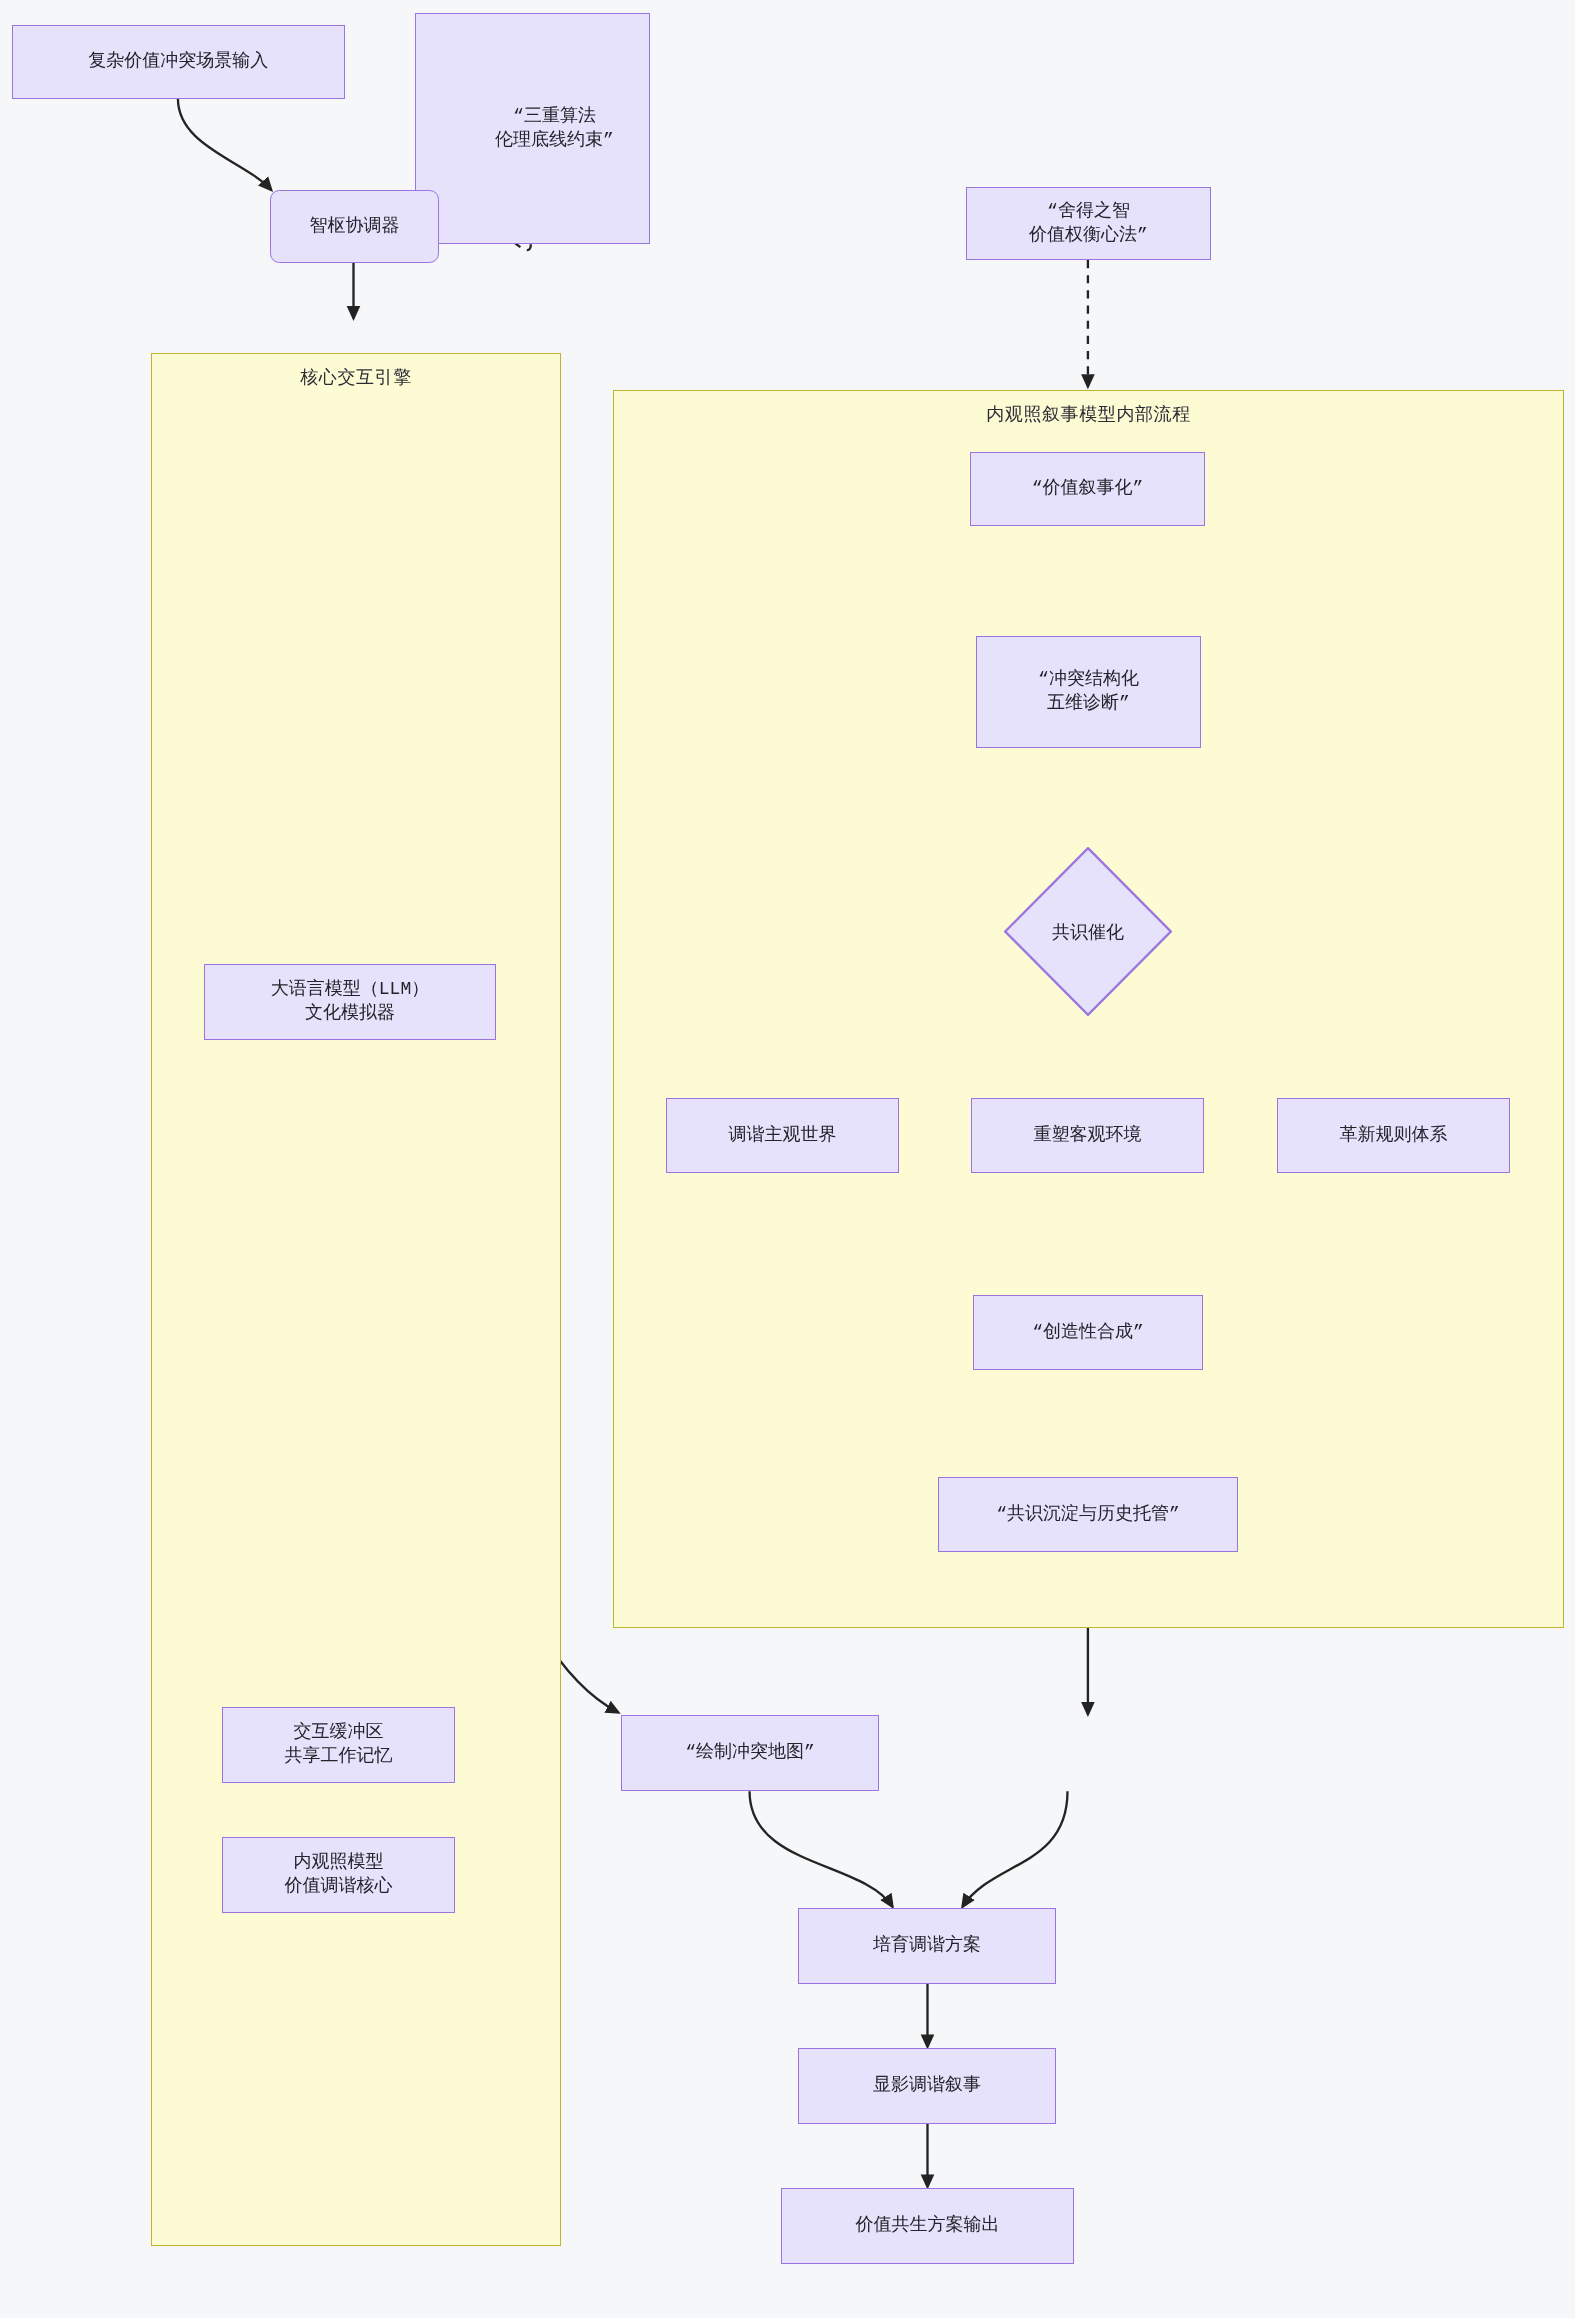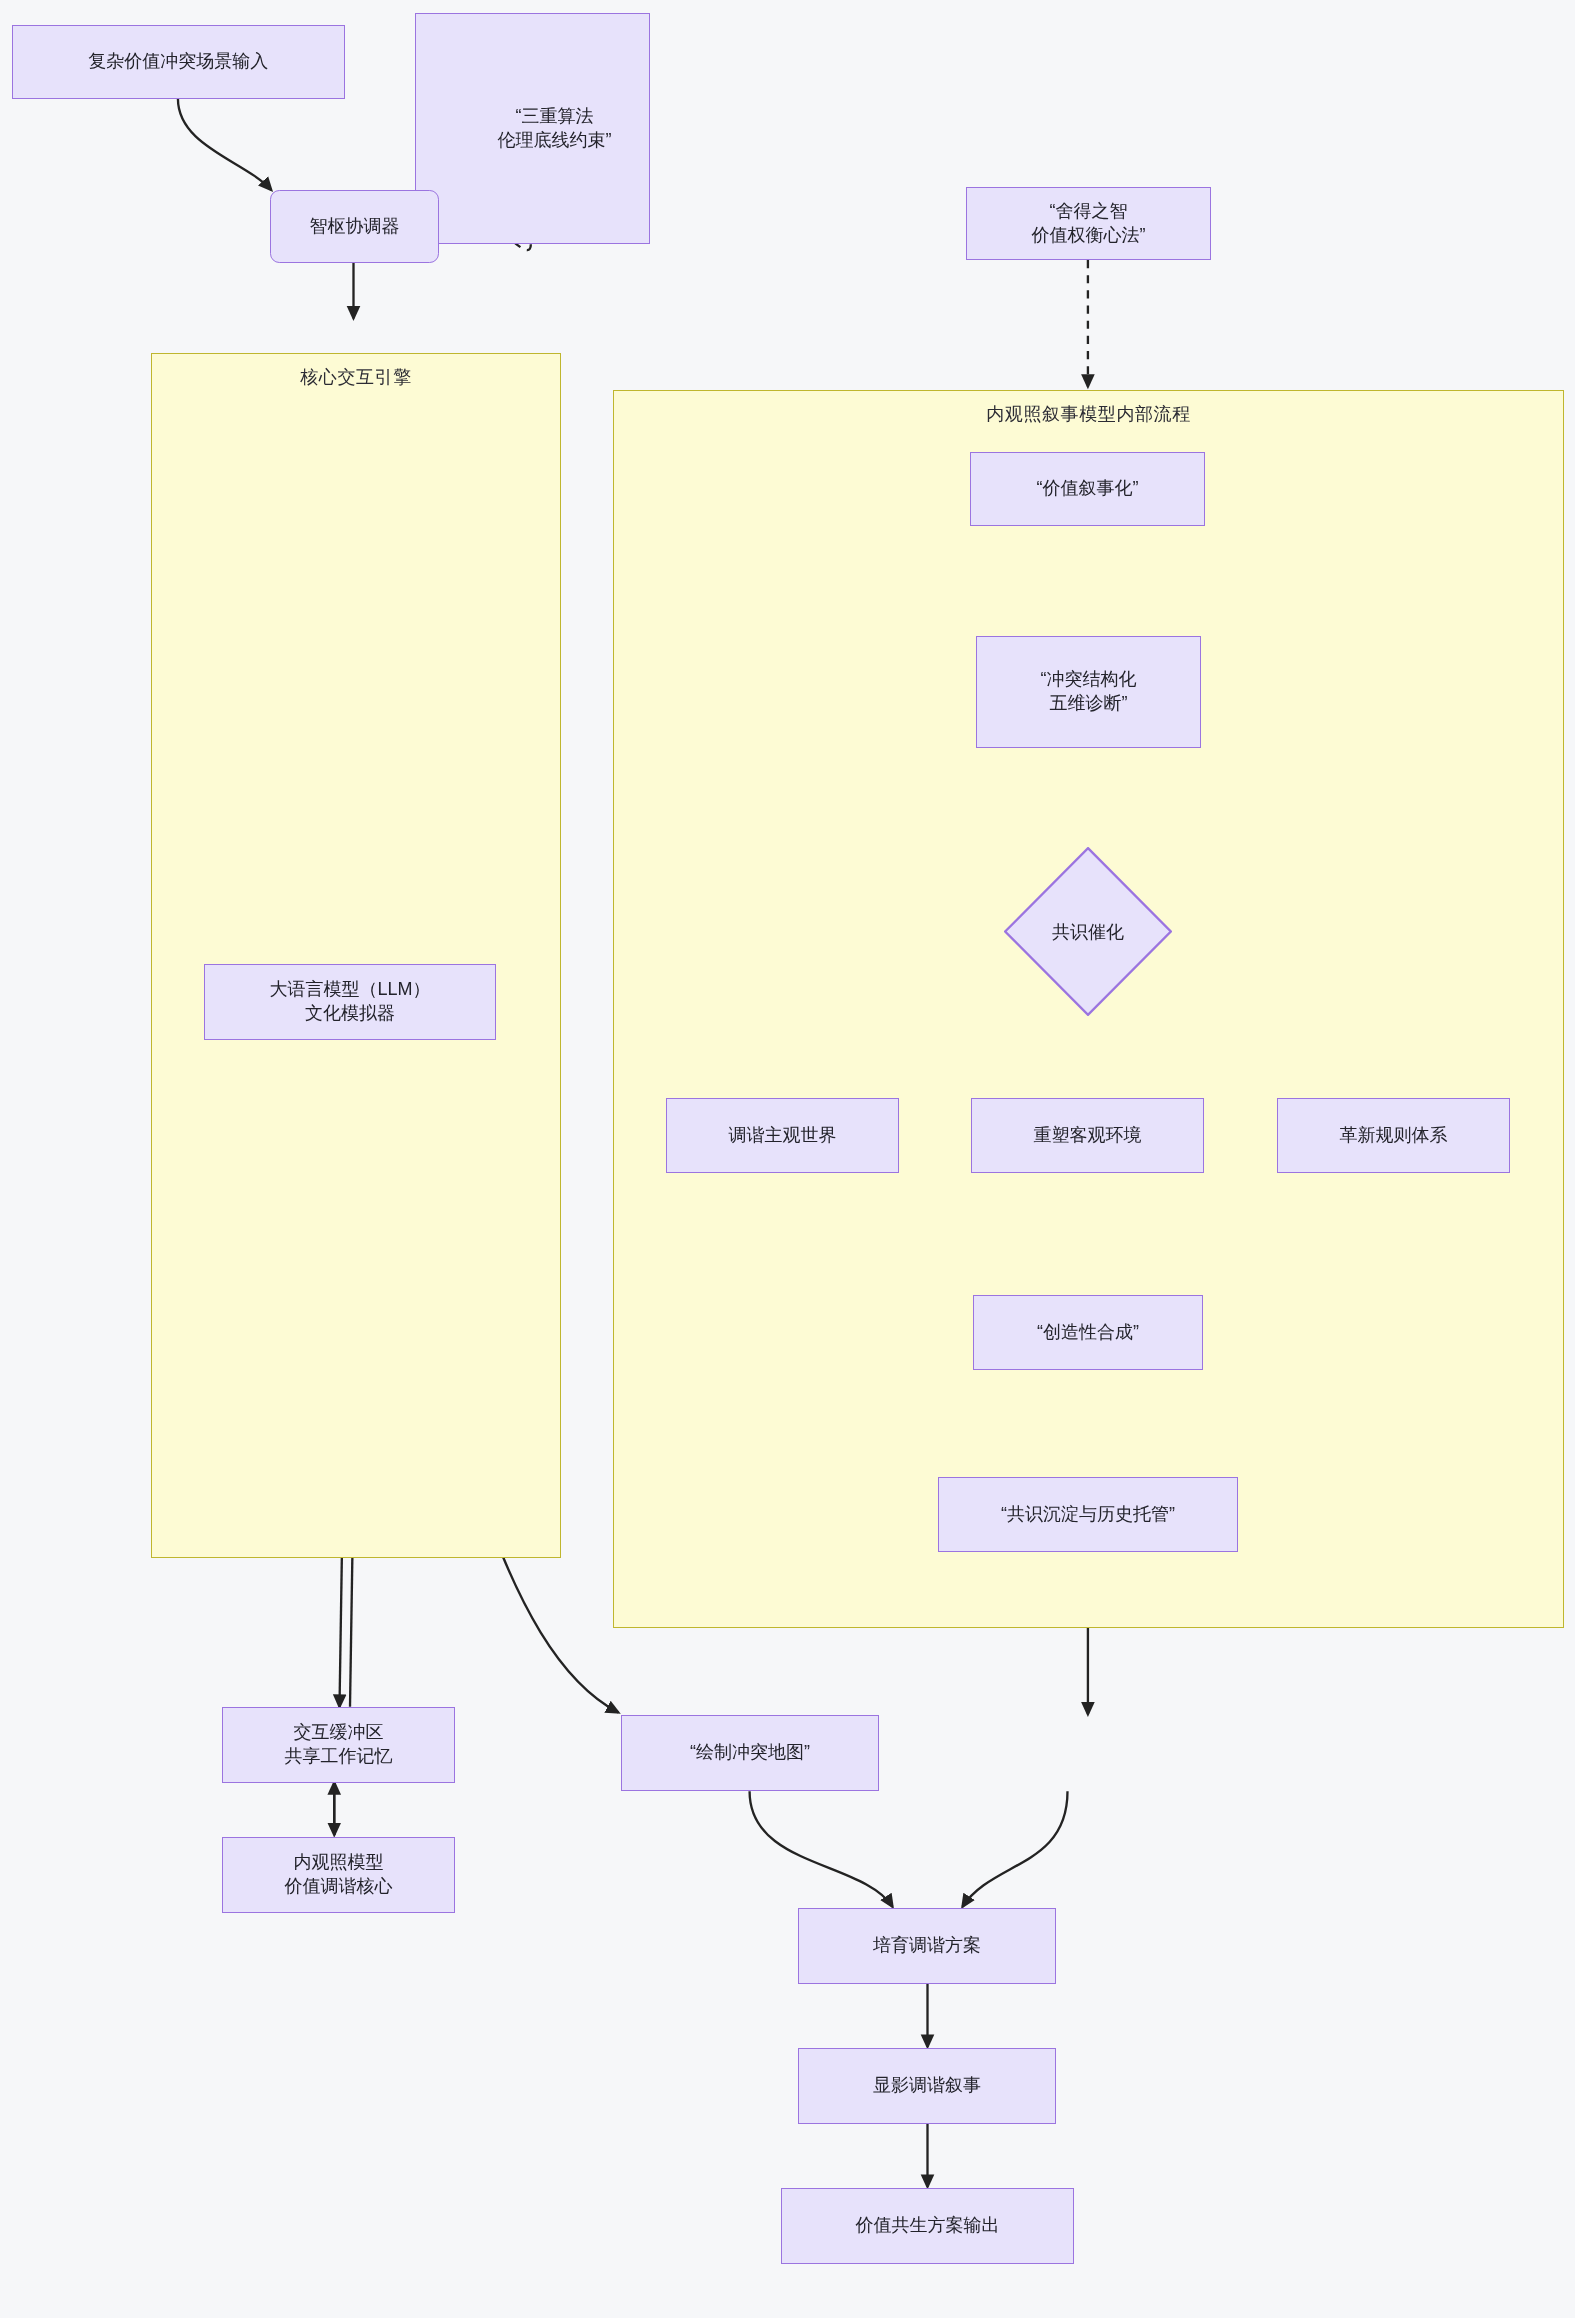--- a/index.html
+++ b/index.html
@@ -27,20 +27,21 @@
     box-sizing:border-box;
     display:flex;
     align-items:center;
     justify-content:center;
     text-align:center;
     color:#23232b;
     font-size:18px;
     line-height:1.32;
     white-space:pre-line;
     z-index:5;
+    font-family:Liberation Mono, monospace;
   }
   .node.rounded{border-radius:9.3px;}
   .diamond-wrap{
     position:absolute;
     z-index:5;
     display:flex;
     align-items:center;
     justify-content:center;
   }
   .diamond-shape{
@@ -86,21 +87,21 @@
       <path d="M2388,2010 C2388,2160 2130,2110 2050,2218"></path>
       <path d="M1865,2348 L1865,2468"></path>
       <path d="M1865,2598 L1865,2938"></path>
       <path d="M1285,3070 C1285,3200 1480,3190 1530,3268"></path>
       <path d="M1830,3070 C1830,3200 1700,3190 1650,3268"></path>
       <path d="M1590,3398 L1590,3508"></path>
       <path d="M1590,3638 L1590,3748"></path>
     </g>
   </svg>
 
-  <div class="subgraph" style="left:151px;top:353px;width:410px;height:1205px;padding-left:10px;">
+  <div class="subgraph" style="left:151px;top:353px;width:410px;height:1893px;padding-left:10px;">
     <div class="subgraph-title">核心交互引擎</div>
   </div>
 
   <div class="subgraph" style="left:613px;top:390px;width:951px;height:1238px;">
     <div class="subgraph-title">内观照叙事模型内部流程</div>
   </div>
 
   <div class="node" style="left:11.7px;top:24.5px;width:333px;height:74px;">复杂价值冲突场景输入</div>
 
   <div class="node" style="left:415px;top:13px;width:235px;height:231px;padding-left:44px;">“三重算法

